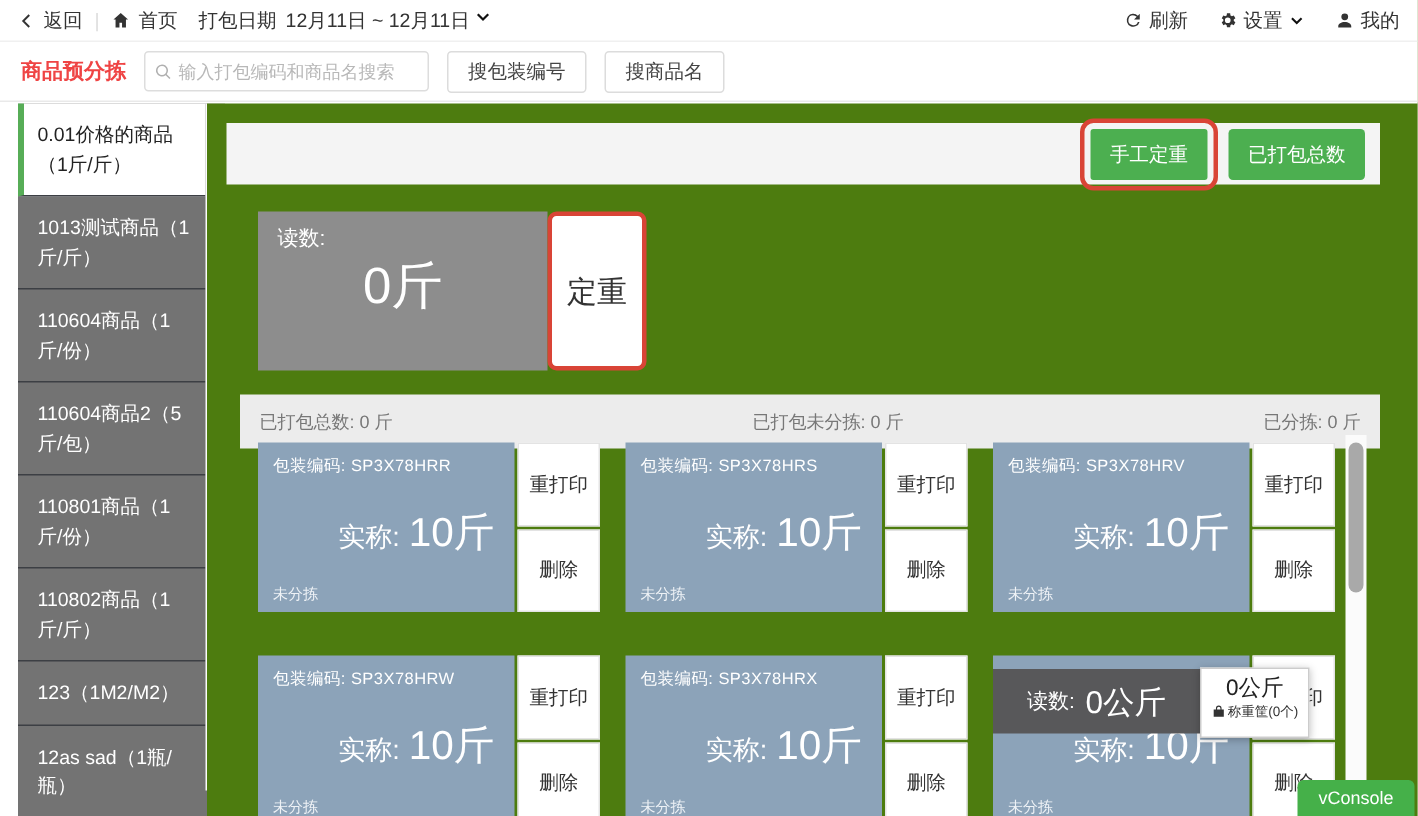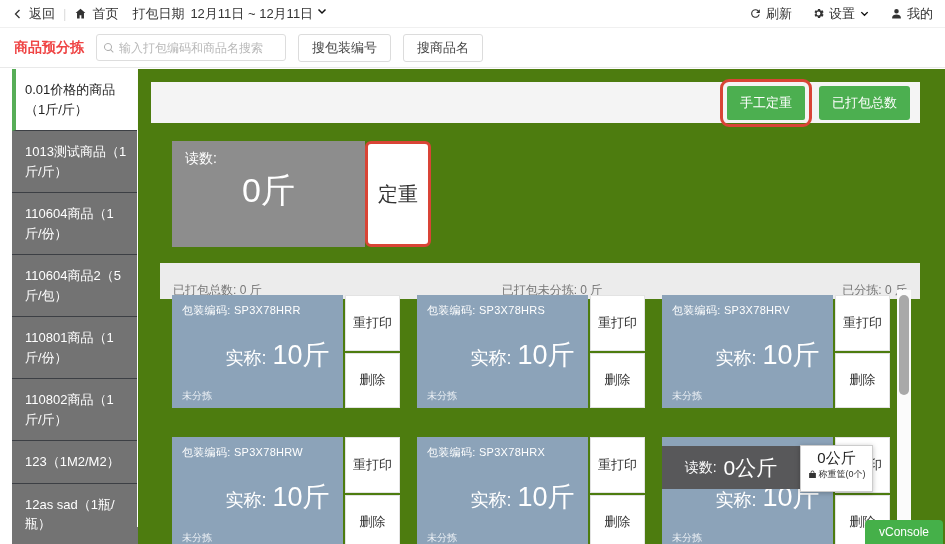--- a/index.html
+++ b/index.html
@@ -56,21 +56,21 @@
   .scale-box .val { font-size:34px; text-align:center; margin-top:0; }
   .fix-btn { position:absolute; left:227px; top:72px; width:66px; height:106px; background:#fff;
     border:3px solid #d94436; border-radius:6px; display:flex; align-items:center;
     justify-content:center; font-size:20px; color:#333; cursor:pointer; }
 
   .fullscreen-btn { position:absolute; right:25px; top:78px; height:25px; background:#fff;
     border:1px solid #ddd; border-radius:3px; display:flex; align-items:center; gap:5px;
     padding:0 9px; font-size:12px; color:#555; font-family:inherit; cursor:pointer; }
 
   .statsbar { position:absolute; left:22px; right:25px; top:194px; height:36px; background:#ececec;
-    display:flex; align-items:flex-end; justify-content:space-between; padding:0 13px;
+    display:flex; align-items:center; justify-content:space-between; padding:0 13px;
     font-size:12px; color:#777; }
 
   .cards { position:absolute; left:34px; top:226px; width:719px; display:grid;
     grid-template-columns:repeat(3,228px); column-gap:17px; row-gap:29px; }
   .card { height:113px; display:flex; }
   .card-main { flex:1; background:#8ca3b9; color:#fff; position:relative; padding:8px 10px; }
   .card-code { font-size:11px; letter-spacing:.3px; }
   .card-weight { position:absolute; left:0; right:0; top:42px; text-align:center;padding-left:40px; }
   .card-weight .wl { font-size:18px; }
   .card-weight .wv { font-size:27px; margin-left:6px; }

